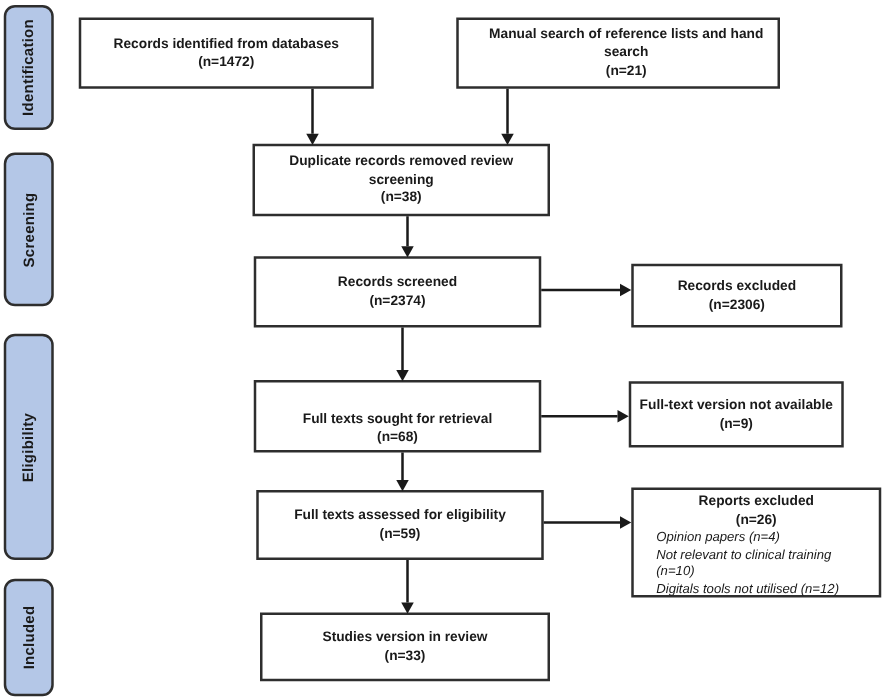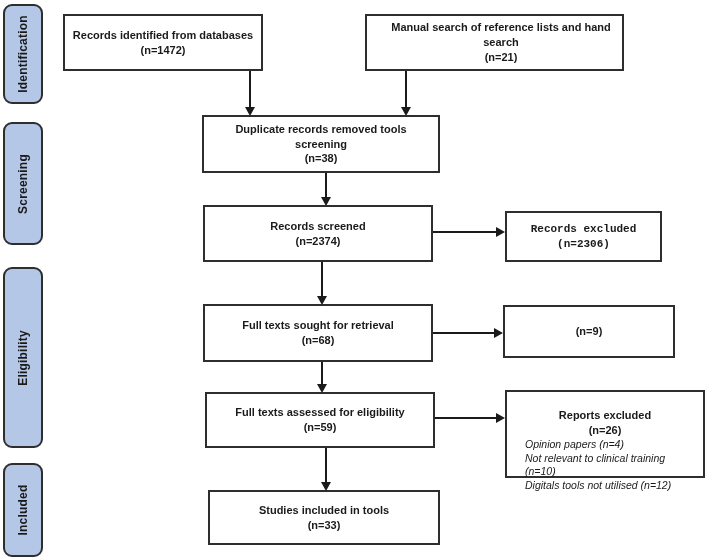--- a/index.html
+++ b/index.html
@@ -88,67 +88,68 @@
   <div class="stage" style="top:122px;height:123px;">
     <span class="stage-label">Screening</span>
   </div>
   <div class="stage" style="top:267px;height:181px;">
     <span class="stage-label">Eligibility</span>
   </div>
   <div class="stage" style="top:463px;height:94px;">
     <span class="stage-label">Included</span>
   </div>
 
-  <div class="node" style="left:63px;top:14px;width:200px;height:57px;">
+  <div class="node" style="left:63px;top:14px;width:236px;height:57px;">
     <div>Records identified from databases</div>
     <div>(n=1472)</div>
   </div>
   <div class="node" style="left:365px;top:14px;width:259px;height:57px;padding-left:19px;">
     <div>Manual search of reference lists and hand search</div>
     <div>(n=21)</div>
   </div>
 
   <div class="node" style="left:202px;top:115px;width:238px;height:58px;">
-    <div>Duplicate records removed tools screening</div>
+    <div>Duplicate records removed review screening</div>
     <div>(n=38)</div>
   </div>
 
   <div class="node" style="left:203px;top:205px;width:230px;height:57px;">
     <div>Records screened</div>
     <div>(n=2374)</div>
   </div>
-  <div class="node" style="left:505px;top:211px;width:157px;height:51px;font-family:Liberation Mono, monospace;">
+  <div class="node" style="left:505px;top:211px;width:169px;height:51px;">
     <div>Records excluded</div>
     <div>(n=2306)</div>
   </div>
 
-  <div class="node" style="left:203px;top:304px;width:230px;height:58px;">
+  <div class="node" style="left:203px;top:304px;width:230px;height:58px;justify-content:flex-end;">
     <div>Full texts sought for retrieval</div>
     <div>(n=68)</div>
   </div>
   <div class="node" style="left:503px;top:305px;width:172px;height:53px;">
+    <div>Full-text version not available</div>
     <div>(n=9)</div>
   </div>
 
   <div class="node" style="left:205px;top:392px;width:230px;height:56px;justify-content:center;">
     <div>Full texts assessed for eligibility</div>
     <div>(n=59)</div>
   </div>
-  <div class="node" style="left:505px;top:390px;width:200px;height:88px;justify-content:flex-start;padding-top:16px;">
+  <div class="node" style="left:505px;top:390px;width:200px;height:88px;justify-content:flex-start;padding-top:2px;">
     <div>Reports excluded</div>
     <div>(n=26)</div>
     <div class="node-reasons">
       <div>Opinion papers (n=4)</div>
       <div>Not relevant to clinical training (n=10)</div>
       <div>Digitals tools not utilised (n=12)</div>
     </div>
   </div>
 
   <div class="node" style="left:208px;top:490px;width:232px;height:55px;">
-    <div>Studies included in tools</div>
+    <div>Studies version in review</div>
     <div>(n=33)</div>
   </div>
 
   <div class="arrow-v" style="left:249px;top:71px;height:36px;">
       <i class="head-down"></i>
     </div>
   <div class="arrow-v" style="left:405px;top:71px;height:36px;">
       <i class="head-down"></i>
     </div>
   <div class="arrow-v" style="left:325px;top:173px;height:24px;">

